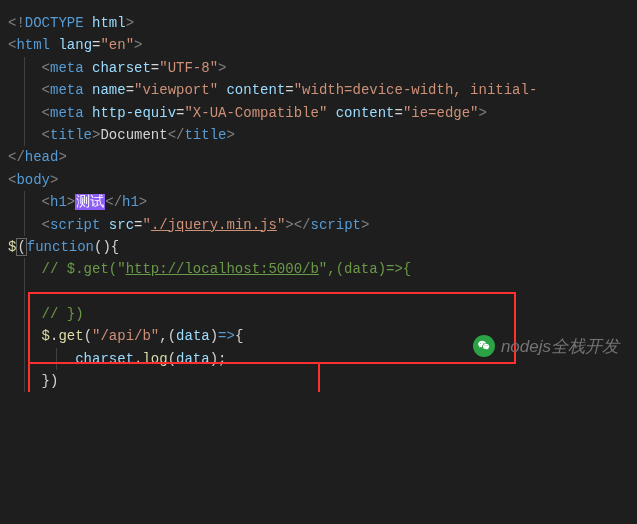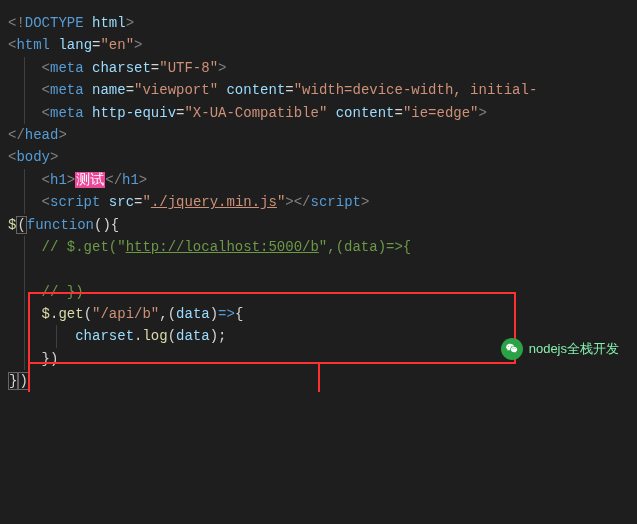--- a/index.html
+++ b/index.html
@@ -78,49 +78,51 @@
     width: 22px;
     height: 22px;
     border-radius: 50%;
     background: #2ba245;
     display: flex;
     align-items: center;
     justify-content: center;
   }
   .watermark-icon svg { width: 14px; height: 14px; }
   .watermark-text {
-    color: #86efac;
-    font-size: 13px;
+    color: #737373;
+    font-size: 17px;
     font-family: sans-serif;
+    font-style: italic;
   }
   .ig1 { left: 16px; }
   .ig2 { left: 48px; }
 </style>
 </head>
 <body>
 
 <div class="editor">
 
 <div class="line"><span class="tag-bracket">&lt;!</span><span class="doctype">DOCTYPE</span><span> </span><span class="attr-name">html</span><span class="tag-bracket">&gt;</span></div>
 
 <div class="line"><span class="tag-bracket">&lt;</span><span class="tag-name">html</span><span> </span><span class="attr-name">lang</span><span class="punct">=</span><span class="attr-value">"en"</span><span class="tag-bracket">&gt;</span></div>
 
 
 <div class="line"><span class="indent-guide ig1"></span>    <span class="tag-bracket">&lt;</span><span class="tag-name">meta</span><span> </span><span class="attr-name">charset</span><span class="punct">=</span><span class="attr-value">"UTF-8"</span><span class="tag-bracket">&gt;</span></div>
 
 <div class="line"><span class="indent-guide ig1"></span>    <span class="tag-bracket">&lt;</span><span class="tag-name">meta</span><span> </span><span class="attr-name">name</span><span class="punct">=</span><span class="attr-value">"viewport"</span><span> </span><span class="attr-name">content</span><span class="punct">=</span><span class="attr-value">"width=device-width, initial-</span></div>
 
 <div class="line"><span class="indent-guide ig1"></span>    <span class="tag-bracket">&lt;</span><span class="tag-name">meta</span><span> </span><span class="attr-name">http-equiv</span><span class="punct">=</span><span class="attr-value">"X-UA-Compatible"</span><span> </span><span class="attr-name">content</span><span class="punct">=</span><span class="attr-value">"ie=edge"</span><span class="tag-bracket">&gt;</span></div>
 
+<div class="line"><span class="indent-guide ig1"></span>    <span class="tag-bracket">&lt;</span><span class="tag-name">title</span><span class="tag-bracket">&gt;</span><span class="text">Document</span><span class="tag-bracket">&lt;/</span><span class="tag-name">title</span><span class="tag-bracket">&gt;</span></div>
 
 <div class="line"><span class="tag-bracket">&lt;/</span><span class="tag-name">head</span><span class="tag-bracket">&gt;</span></div>
 
 <div class="line"><span class="tag-bracket">&lt;</span><span class="tag-name">body</span><span class="tag-bracket">&gt;</span></div>
 
-<div class="line"><span class="indent-guide ig1"></span>    <span class="tag-bracket">&lt;</span><span class="tag-name">h1</span><span class="tag-bracket">&gt;</span><span class="text" style="background:#ec4899;color:#fff;padding:0 1px">测试</span><span class="tag-bracket">&lt;/</span><span class="tag-name">h1</span><span class="tag-bracket">&gt;</span></div>
+<div class="line"><span class="indent-guide ig1"></span>    <span class="tag-bracket">&lt;</span><span class="tag-name">h1</span><span class="tag-bracket">&gt;</span><span class="text" style="background:#8b5cf6;color:#fff;padding:0 1px">测试</span><span class="tag-bracket">&lt;/</span><span class="tag-name">h1</span><span class="tag-bracket">&gt;</span></div>
 
 <div class="line"><span class="indent-guide ig1"></span>    <span class="tag-bracket">&lt;</span><span class="tag-name">script</span><span> </span><span class="attr-name">src</span><span class="punct">=</span><span class="attr-value">"</span><span class="attr-value underline">./jquery.min.js</span><span class="attr-value">"</span><span class="tag-bracket">&gt;</span><span class="tag-bracket">&lt;/</span><span class="tag-name">script</span><span class="tag-bracket">&gt;</span></div>
 
 
 <div class="line"><span class="func">$</span><span class="paren bracket-match">(</span><span class="keyword">function</span><span class="paren">()</span><span class="punct">{</span></div>
 
 <div class="line"><span class="indent-guide ig1"></span>    <span class="comment">// $.get("</span><span class="comment underline">http://localhost:5000/b</span><span class="comment">",(data)=&gt;{</span></div>
 
 <div class="line"><span class="indent-guide ig1"></span>    </div>
 

